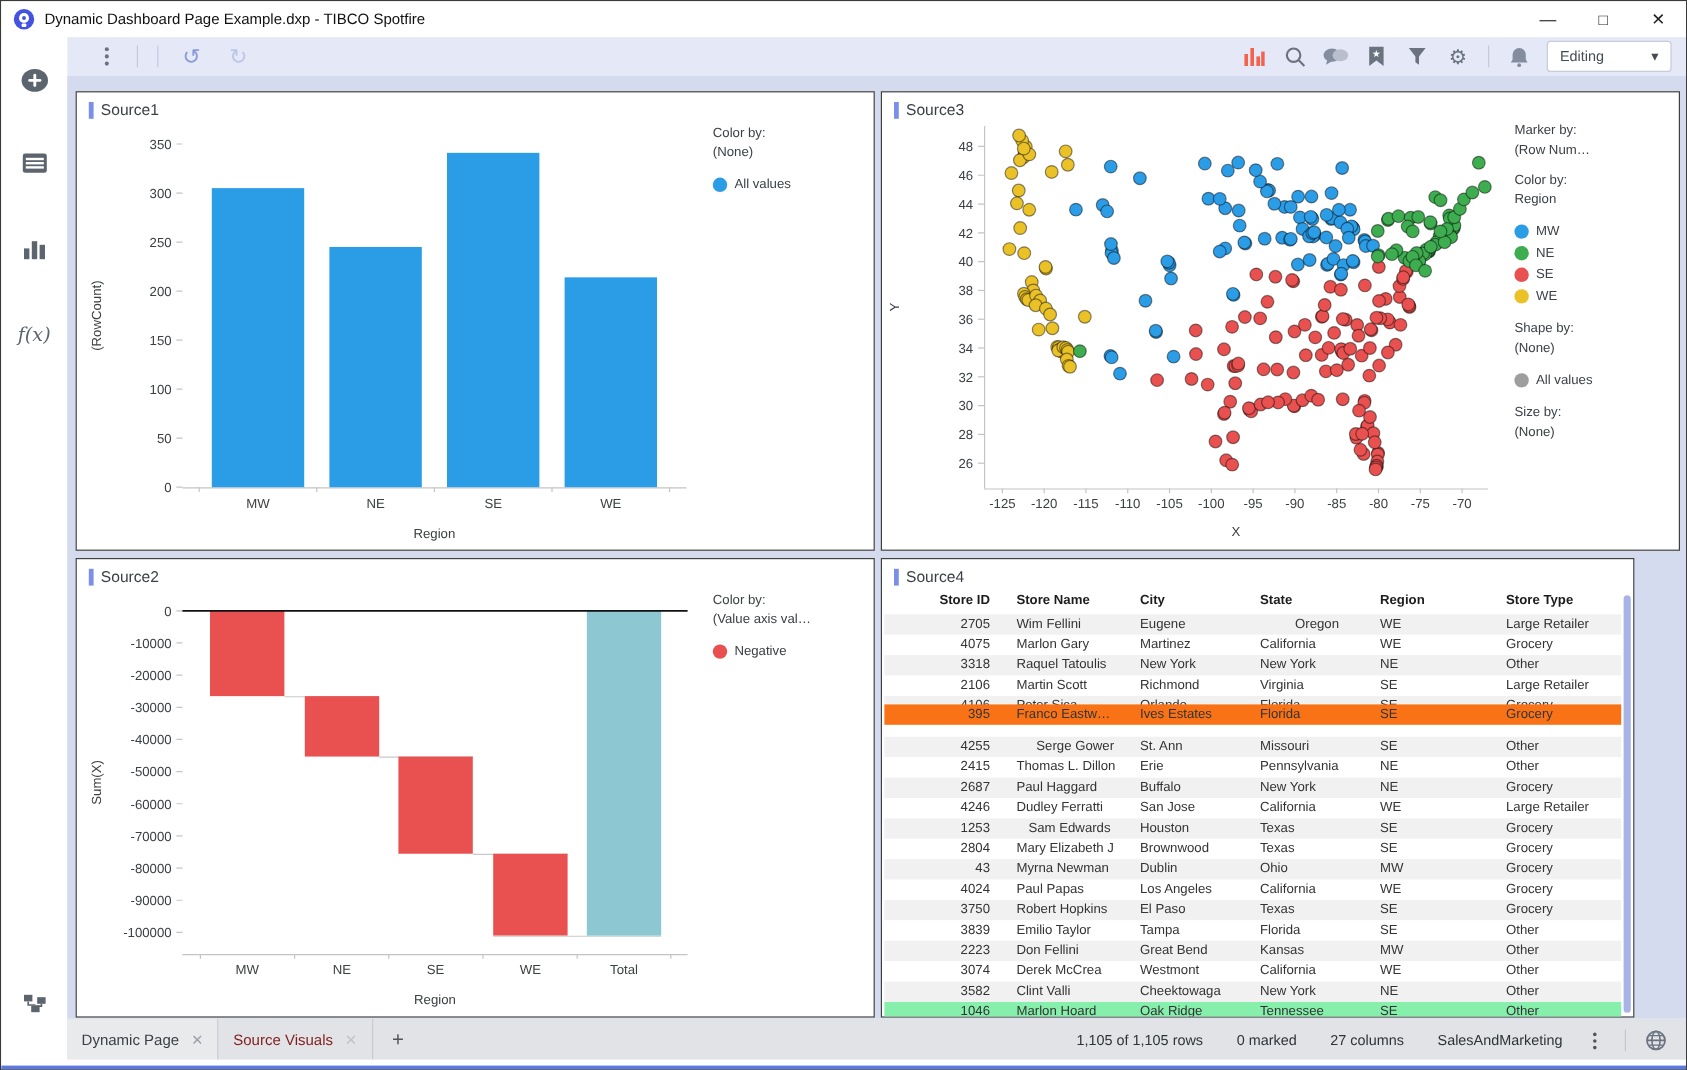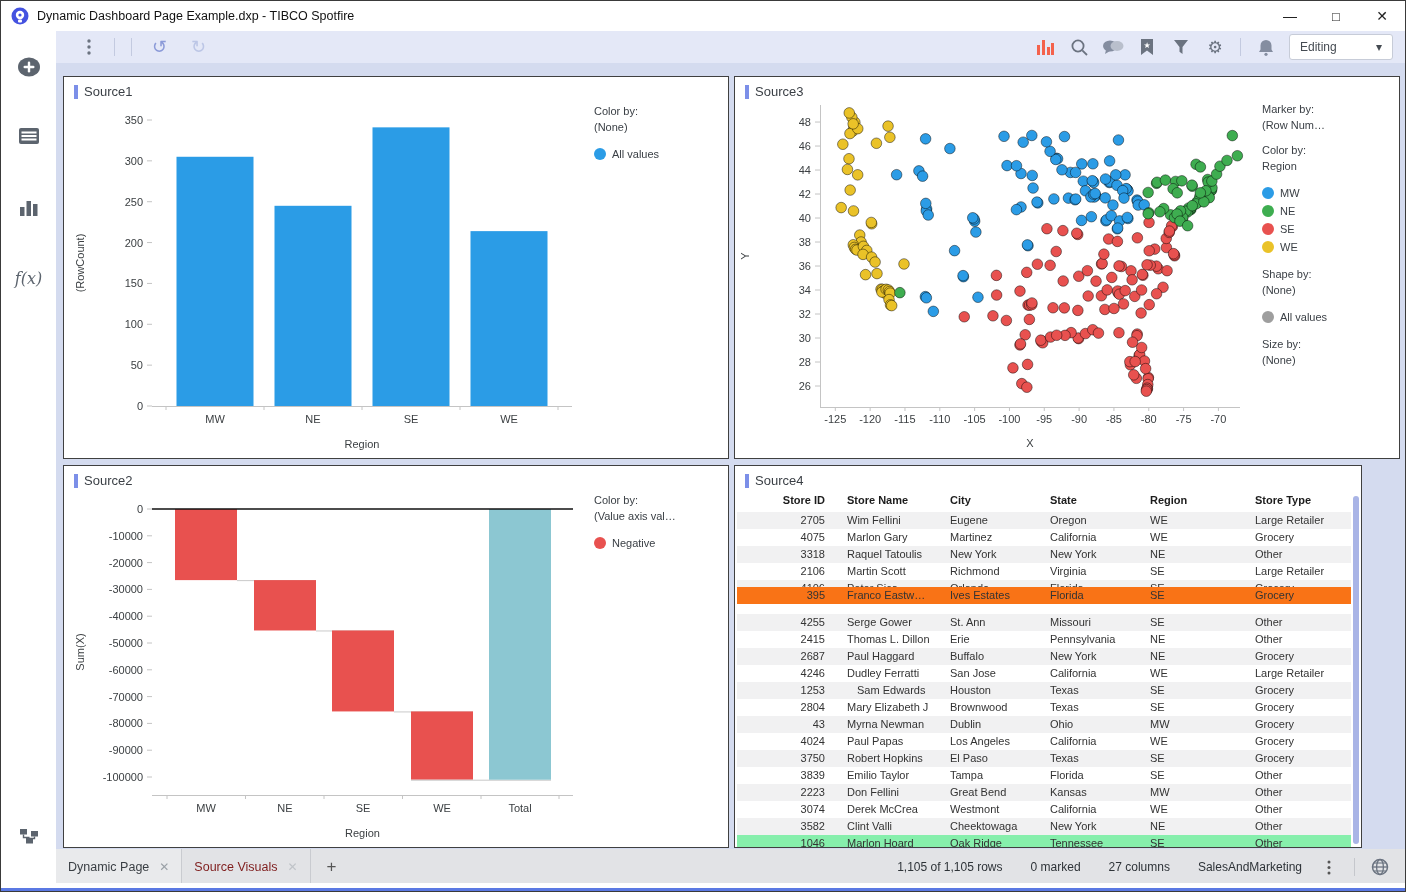--- a/index.html
+++ b/index.html
@@ -708,21 +708,21 @@
           <div class="tbl-header" style="left: 10px; top: 28px; width: 80px; text-align: right;">Store ID</div>
           <div class="tbl-header" style="left: 112px; top: 28px; width: 98px; text-align: left;">Store Name</div>
           <div class="tbl-header" style="left: 215px; top: 28px; width: 95px; text-align: left;">City</div>
           <div class="tbl-header" style="left: 315px; top: 28px; width: 95px; text-align: left;">State</div>
           <div class="tbl-header" style="left: 415px; top: 28px; width: 90px; text-align: left;">Region</div>
           <div class="tbl-header" style="left: 520px; top: 28px; width: 130px; text-align: left;">Store Type</div>
           <div class="tbl-row" style="left: 2px; right: 10px; top: 46px; background: rgb(241, 241, 242);">
             <div class="tbl-cell" style="left: 8px; width: 80px; text-align: right;">2705</div>
             <div class="tbl-cell" style="left: 110px; width: 98px; text-align: left;">Wim Fellini</div>
             <div class="tbl-cell" style="left: 213px; width: 95px; text-align: left;">Eugene</div>
-            <div class="tbl-cell" style="left: 313px; width: 95px; text-align: left;">Oregon</div>
+            <div class="tbl-cell" style="left: 313px; width: 95px; text-align: center;">Oregon</div>
             <div class="tbl-cell" style="left: 413px; width: 90px; text-align: left;">WE</div>
             <div class="tbl-cell" style="left: 518px; width: 130px; text-align: left;">Large Retailer</div>
           </div>
           <div class="tbl-row" style="left: 2px; right: 10px; top: 63px; background: rgb(255, 255, 255);">
             <div class="tbl-cell" style="left: 8px; width: 80px; text-align: right;">4075</div>
             <div class="tbl-cell" style="left: 110px; width: 98px; text-align: left;">Marlon Gary</div>
             <div class="tbl-cell" style="left: 213px; width: 95px; text-align: left;">Martinez</div>
             <div class="tbl-cell" style="left: 313px; width: 95px; text-align: left;">California</div>
             <div class="tbl-cell" style="left: 413px; width: 90px; text-align: left;">WE</div>
             <div class="tbl-cell" style="left: 518px; width: 130px; text-align: left;">Grocery</div>
@@ -754,21 +754,21 @@
           <div class="tbl-row" style="left: 2px; right: 10px; top: 121px; background: #f97316;">
             <div class="tbl-cell" style="left: 8px; width: 80px; text-align: right;">395</div>
             <div class="tbl-cell" style="left: 110px; width: 98px; text-align: left;">Franco Eastw…</div>
             <div class="tbl-cell" style="left: 213px; width: 95px; text-align: left;">Ives Estates</div>
             <div class="tbl-cell" style="left: 313px; width: 95px; text-align: left;">Florida</div>
             <div class="tbl-cell" style="left: 413px; width: 90px; text-align: left;">SE</div>
             <div class="tbl-cell" style="left: 518px; width: 130px; text-align: left;">Grocery</div>
           </div>
           <div class="tbl-row" style="left: 2px; right: 10px; top: 148px; background: rgb(241, 241, 242);">
             <div class="tbl-cell" style="left: 8px; width: 80px; text-align: right;">4255</div>
-            <div class="tbl-cell" style="left: 110px; width: 98px; text-align: left;">Serge Gower</div>
+            <div class="tbl-cell" style="left: 110px; width: 98px; text-align: center;">Serge Gower</div>
             <div class="tbl-cell" style="left: 213px; width: 95px; text-align: left;">St. Ann</div>
             <div class="tbl-cell" style="left: 313px; width: 95px; text-align: left;">Missouri</div>
             <div class="tbl-cell" style="left: 413px; width: 90px; text-align: left;">SE</div>
             <div class="tbl-cell" style="left: 518px; width: 130px; text-align: left;">Other</div>
           </div>
           <div class="tbl-row" style="left: 2px; right: 10px; top: 165px; background: rgb(255, 255, 255);">
             <div class="tbl-cell" style="left: 8px; width: 80px; text-align: right;">2415</div>
             <div class="tbl-cell" style="left: 110px; width: 98px; text-align: left;">Thomas L. Dillon</div>
             <div class="tbl-cell" style="left: 213px; width: 95px; text-align: left;">Erie</div>
             <div class="tbl-cell" style="left: 313px; width: 95px; text-align: left;">Pennsylvania</div>

